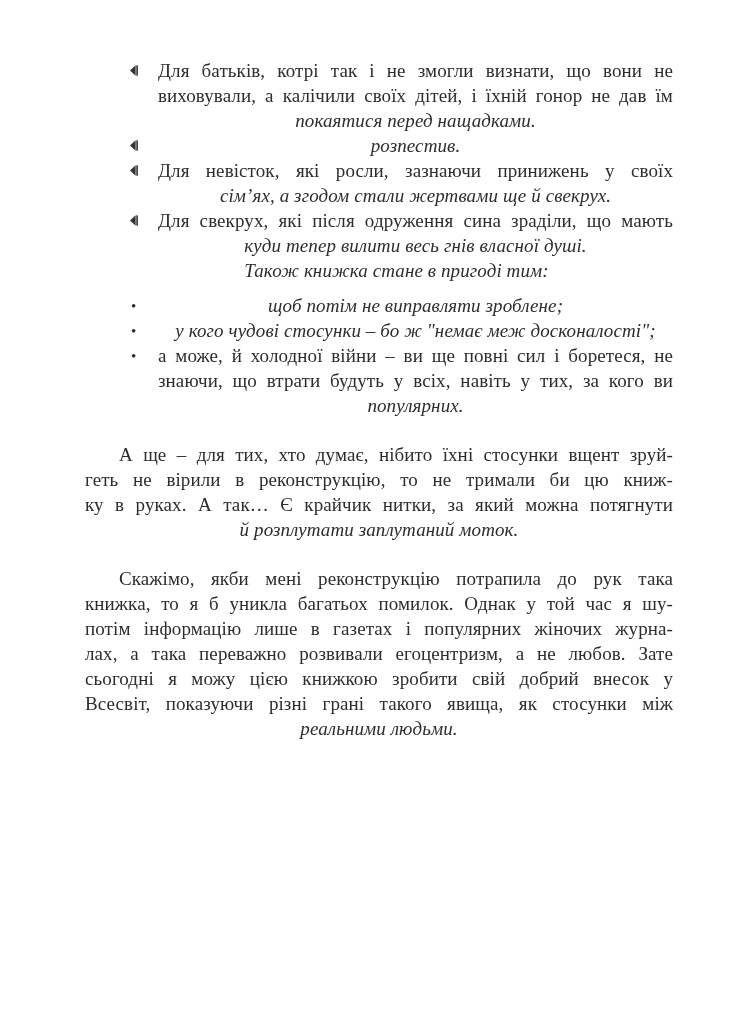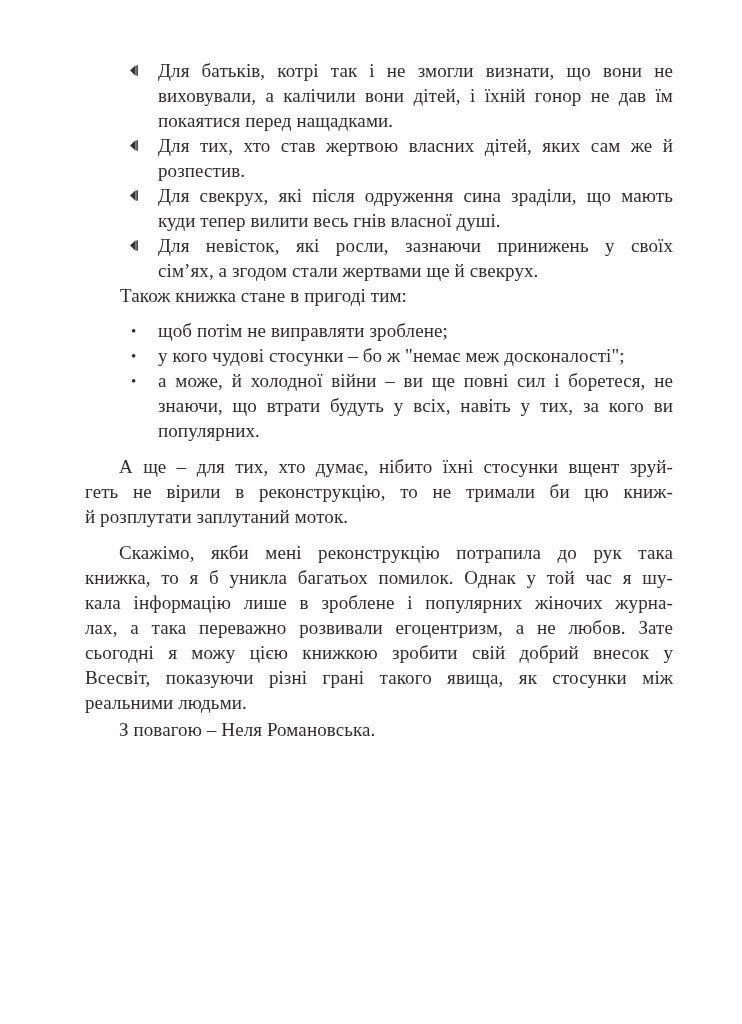--- a/index.html
+++ b/index.html
@@ -17,32 +17,32 @@
   }
   .textblock {
     position: absolute;
     left: 85px; top: 58px;
     width: 588px;
     font-size: 19px;
     line-height: 25px;
     letter-spacing: 0.1px;
   }
   .jline { text-align: justify; text-align-last: justify; text-justify: inter-word; }
-  .lline { text-align: left; }
+  .lline { text-align: center; font-style: italic; }
   .first { padding-left: 34px; }
   .item { position: relative; padding-left: 73px; }
   .abullet { position: absolute; left: 45px; top: 7px; line-height: 0; }
   .abullet svg { display: block; }
   .dbullet {
     position: absolute; left: 46px; top: 1px;
     font-size: 15px; color: #2e2d2c;
   }
   .intro { margin-left: 35px; }
   .dot-list { margin-top: 10px; }
-  .para { margin-top: 11px; }
+  .para { margin-top: 24px; }
   .closing { margin-top: 2px; }
   .pagenum {
     position: absolute;
     left: 94px; top: 940px;
     font-size: 17px;
     font-style: italic;
     color: #3c3c3c;
     transform: rotate(-6deg);
   }
 </style>
@@ -54,52 +54,51 @@
 
     <div>
       <div class="item">
         <span class="abullet">
           <svg width="8" height="11" viewBox="0 0 8 11">
               <polygon points="0,5.5 5.6,0.3 5.6,10.7" fill="#333"></polygon>
               <rect x="6.3" y="0.3" width="1.6" height="10.4" fill="#333"></rect>
             </svg>
         </span>
         <div class="jline">Для батьків, котрі так і не змогли визнати, що вони не</div>
-        <div class="jline">виховували, а калічили вони дітей, і їхній гонор не дав їм</div>
+        <div class="jline">виховували, а калічили своїх дітей, і їхній гонор не дав їм</div>
         <div class="lline">покаятися перед нащадками.</div>
       </div>
       <div class="item">
         <span class="abullet">
           <svg width="8" height="11" viewBox="0 0 8 11">
               <polygon points="0,5.5 5.6,0.3 5.6,10.7" fill="#333"></polygon>
               <rect x="6.3" y="0.3" width="1.6" height="10.4" fill="#333"></rect>
             </svg>
         </span>
-        <div class="jline">Для тих, хто став жертвою власних дітей, яких сам же й</div>
         <div class="lline">розпестив.</div>
+      </div>
+      <div class="item">
+        <span class="abullet">
+          <svg width="8" height="11" viewBox="0 0 8 11">
+              <polygon points="0,5.5 5.6,0.3 5.6,10.7" fill="#333"></polygon>
+              <rect x="6.3" y="0.3" width="1.6" height="10.4" fill="#333"></rect>
+            </svg>
+        </span>
+        <div class="jline">Для невісток, які росли, зазнаючи принижень у своїх</div>
+        <div class="lline">сім’ях, а згодом стали жертвами ще й свекрух.</div>
       </div>
       <div class="item">
         <span class="abullet">
           <svg width="8" height="11" viewBox="0 0 8 11">
               <polygon points="0,5.5 5.6,0.3 5.6,10.7" fill="#333"></polygon>
               <rect x="6.3" y="0.3" width="1.6" height="10.4" fill="#333"></rect>
             </svg>
         </span>
         <div class="jline">Для свекрух, які після одруження сина зраділи, що мають</div>
         <div class="lline">куди тепер вилити весь гнів власної душі.</div>
-      </div>
-      <div class="item">
-        <span class="abullet">
-          <svg width="8" height="11" viewBox="0 0 8 11">
-              <polygon points="0,5.5 5.6,0.3 5.6,10.7" fill="#333"></polygon>
-              <rect x="6.3" y="0.3" width="1.6" height="10.4" fill="#333"></rect>
-            </svg>
-        </span>
-        <div class="jline">Для невісток, які росли, зазнаючи принижень у своїх</div>
-        <div class="lline">сім’ях, а згодом стали жертвами ще й свекрух.</div>
       </div>
     </div>
 
     <div class="intro lline">Також книжка стане в пригоді тим:</div>
 
     <div class="dot-list">
       <div class="item">
         <span class="dbullet">•</span>
         <div class="lline">щоб потім не виправляти зроблене;</div>
       </div>
@@ -111,27 +110,28 @@
         <span class="dbullet">•</span>
         <div class="jline">а може, й холодної війни – ви ще повні сил і боретеся, не</div>
         <div class="jline">знаючи, що втрати будуть у всіх, навіть у тих, за кого ви</div>
         <div class="lline">популярних.</div>
       </div>
     </div>
 
     <div class="para">
       <div class="jline first">А ще – для тих, хто думає, нібито їхні стосунки вщент зруй-</div>
       <div class="jline">геть не вірили в реконструкцію, то не тримали би цю книж-</div>
+      <div class="jline">ку в руках. А так… Є крайчик нитки, за який можна потягнути</div>
       <div class="lline">й розплутати заплутаний моток.</div>
     </div>
 
     <div class="para">
       <div class="jline first">Скажімо, якби мені реконструкцію потрапила до рук така</div>
       <div class="jline">книжка, то я б уникла багатьох помилок. Однак у той час я шу-</div>
-      <div class="jline">кала інформацію лише в зроблене і популярних жіночих журна-</div>
+      <div class="jline">потім інформацію лише в газетах і популярних жіночих журна-</div>
       <div class="jline">лах, а така переважно розвивали егоцентризм, а не любов. Зате</div>
       <div class="jline">сьогодні я можу цією книжкою зробити свій добрий внесок у</div>
       <div class="jline">Всесвіт, показуючи різні грані такого явища, як стосунки між</div>
       <div class="lline">реальними людьми.</div>
     </div>
 
     <div class="para closing">
       <div class="lline first">З повагою – Неля Романовська.</div>
     </div>
 

